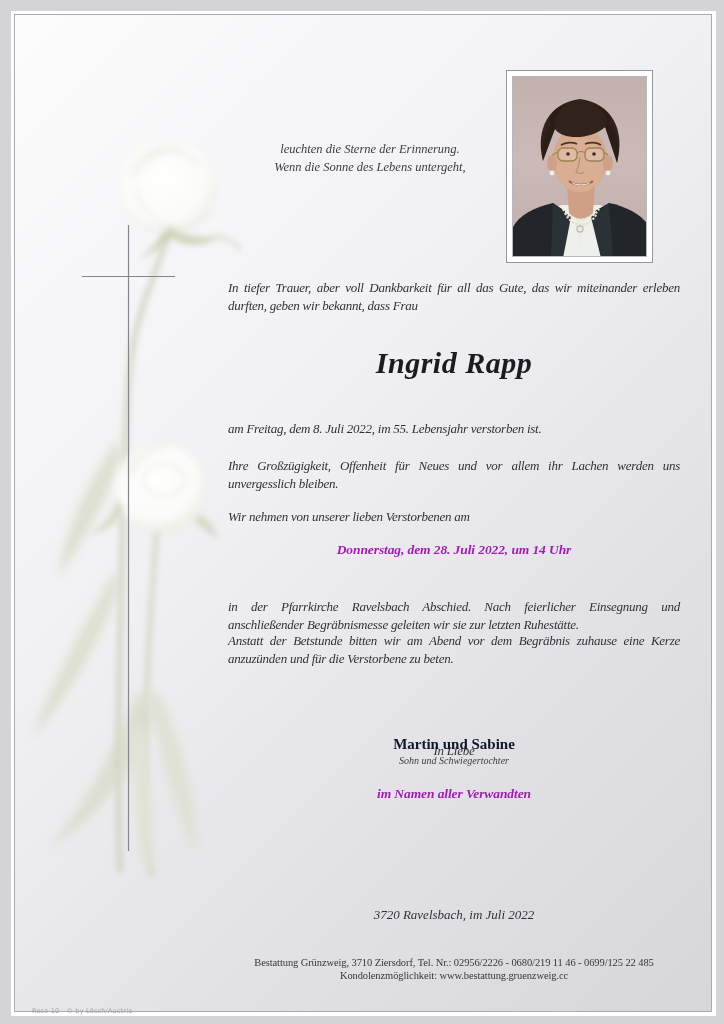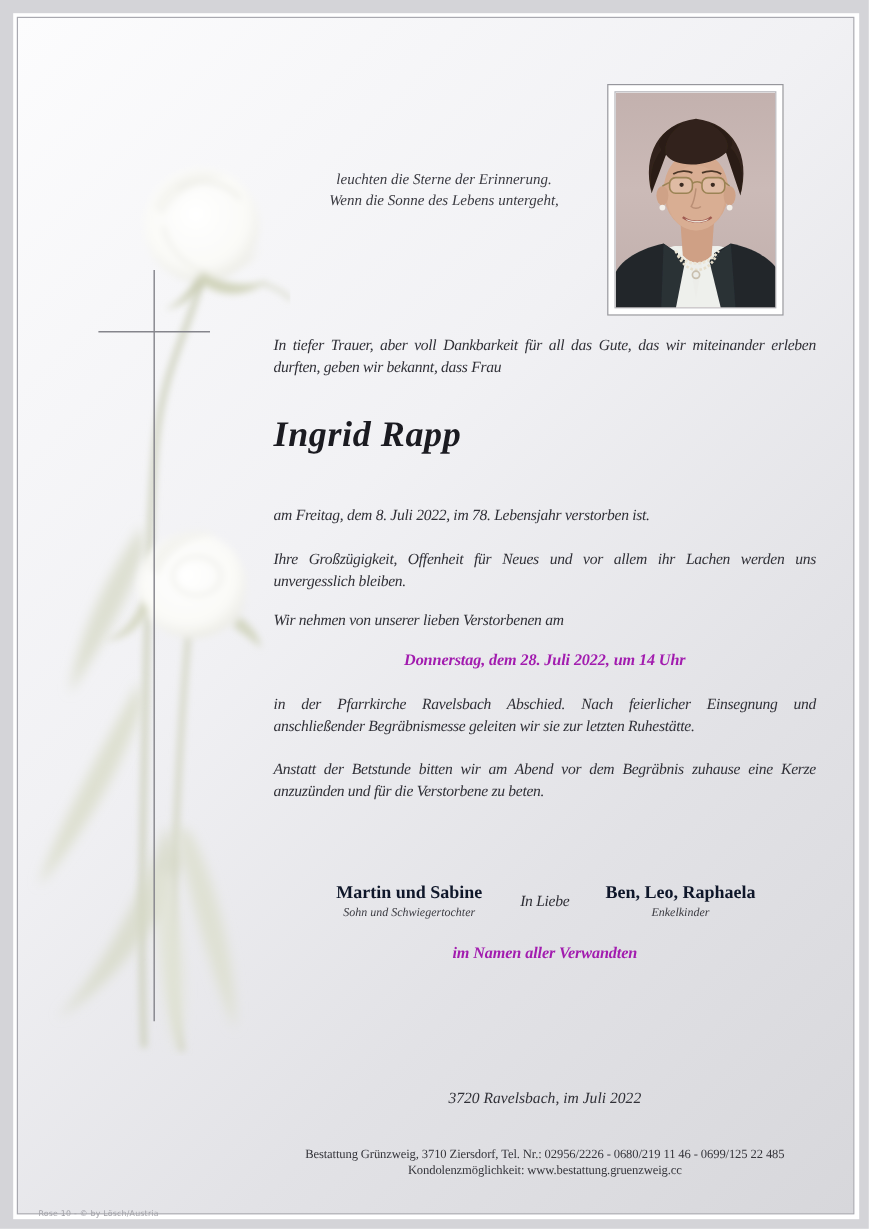--- a/index.html
+++ b/index.html
@@ -24,21 +24,21 @@
   .body-text{
     font-size:13px; line-height:18px; letter-spacing:-0.25px;
     color:#2f2f36; font-style:italic;
   }
   .jline{text-align:justify;text-align-last:justify;}
   .quote{
     left:238px; top:140px; width:264px; text-align:center;
     font-size:12.5px; line-height:18px; color:#3a3a41; font-style:italic;
   }
   .deceased-name{
-    top:346px; 
+    top:346px; text-align:center;
     font-size:30px; font-weight:bold; font-style:italic; color:#1b1b21;
     letter-spacing:0.5px;
   }
   .bold-line{
     font-weight:bold; font-style:italic; color:#a21caf;
     font-size:13.5px; letter-spacing:-0.1px; text-align:center;
   }
   .mourners-row{display:flex; top:736px;}
   .mourner-cell{flex:1; text-align:center;}
   .mourner-names{font-weight:bold;font-size:15px;color:#0f172a;}
@@ -192,52 +192,48 @@
   <div>Wenn die Sonne des Lebens untergeht,</div>
 </div>
 
 <div class="abs col body-text" style="top:279px;">
   <div class="jline">In tiefer Trauer, aber voll Dankbarkeit für all das Gute, das wir miteinander erleben</div>
   <div>durften, geben wir bekannt, dass Frau</div>
 </div>
 
 <div class="abs col deceased-name">Ingrid Rapp</div>
 
-<div class="abs col body-text" style="top:420px;">am Freitag, dem 8. Juli 2022, im 78. Lebensjahr verstorben ist.</div>
+<div class="abs col body-text" style="top:420px;">am Freitag, dem 8. Juli 2022, im 55. Lebensjahr verstorben ist.</div>
 
 <div class="abs col body-text" style="top:457px;">
   <div class="jline">Ihre Großzügigkeit, Offenheit für Neues und vor allem ihr Lachen werden uns</div>
   <div>unvergesslich bleiben.</div>
 </div>
 
 <div class="abs col body-text" style="top:508px;">Wir nehmen von unserer lieben Verstorbenen am</div>
 
 <div class="abs col bold-line" style="top:542px;">Donnerstag, dem 28. Juli 2022, um 14 Uhr</div>
 
-<div class="abs col body-text" style="top:578px;font-style:italic;">
+<div class="abs col body-text" style="top:598px;font-style:italic;">
   <div class="jline">in der Pfarrkirche Ravelsbach Abschied. Nach feierlicher Einsegnung und</div>
   <div>anschließender Begräbnismesse geleiten wir sie zur letzten Ruhestätte.</div>
 </div>
 
 <div class="abs col body-text" style="top:632px;">
   <div class="jline">Anstatt der Betstunde bitten wir am Abend vor dem Begräbnis zuhause eine Kerze</div>
   <div>anzuzünden und für die Verstorbene zu beten.</div>
 </div>
 
 <div class="abs col body-text center" style="top:704px;">In Liebe</div>
 
 <div class="abs col mourners-row">
   <div class="mourner-cell">
     <div class="mourner-names">Martin und Sabine</div>
     <div class="mourner-relation">Sohn und Schwiegertochter</div>
   </div>
-  <div class="mourner-cell">
-    <div class="mourner-names">Ben, Leo, Raphaela</div>
-    <div class="mourner-relation">Enkelkinder</div>
-  </div>
 </div>
 
 <div class="abs col bold-line" style="top:786px;">im Namen aller Verwandten</div>
 
 <div class="abs col body-text center" style="top:868px;letter-spacing:0;">3720 Ravelsbach, im Juli 2022</div>
 
 <div class="abs col" style="top:957px;">
   <div class="footer-text">Bestattung Grünzweig,  3710 Ziersdorf, Tel. Nr.: 02956/2226  -  0680/219 11 46  -  0699/125 22 485</div>
   <div class="footer-text" style="margin-top:2px;">Kondolenzmöglichkeit: www.bestattung.gruenzweig.cc</div>
 </div>

